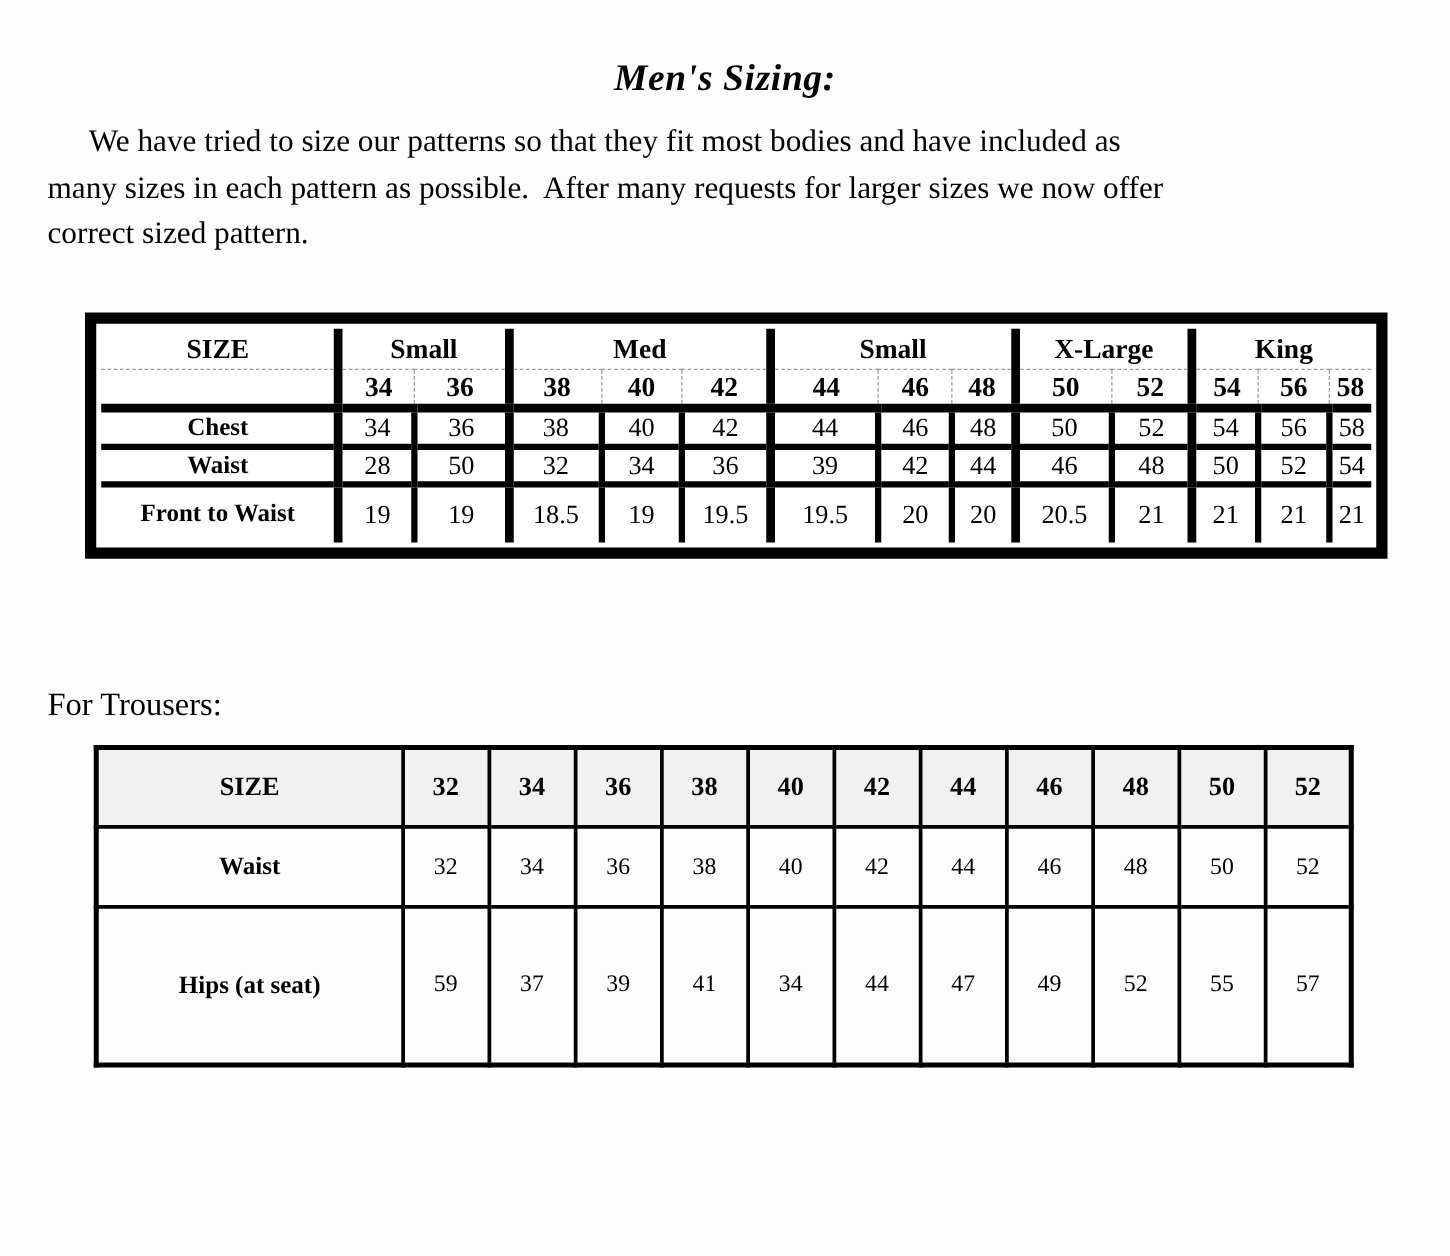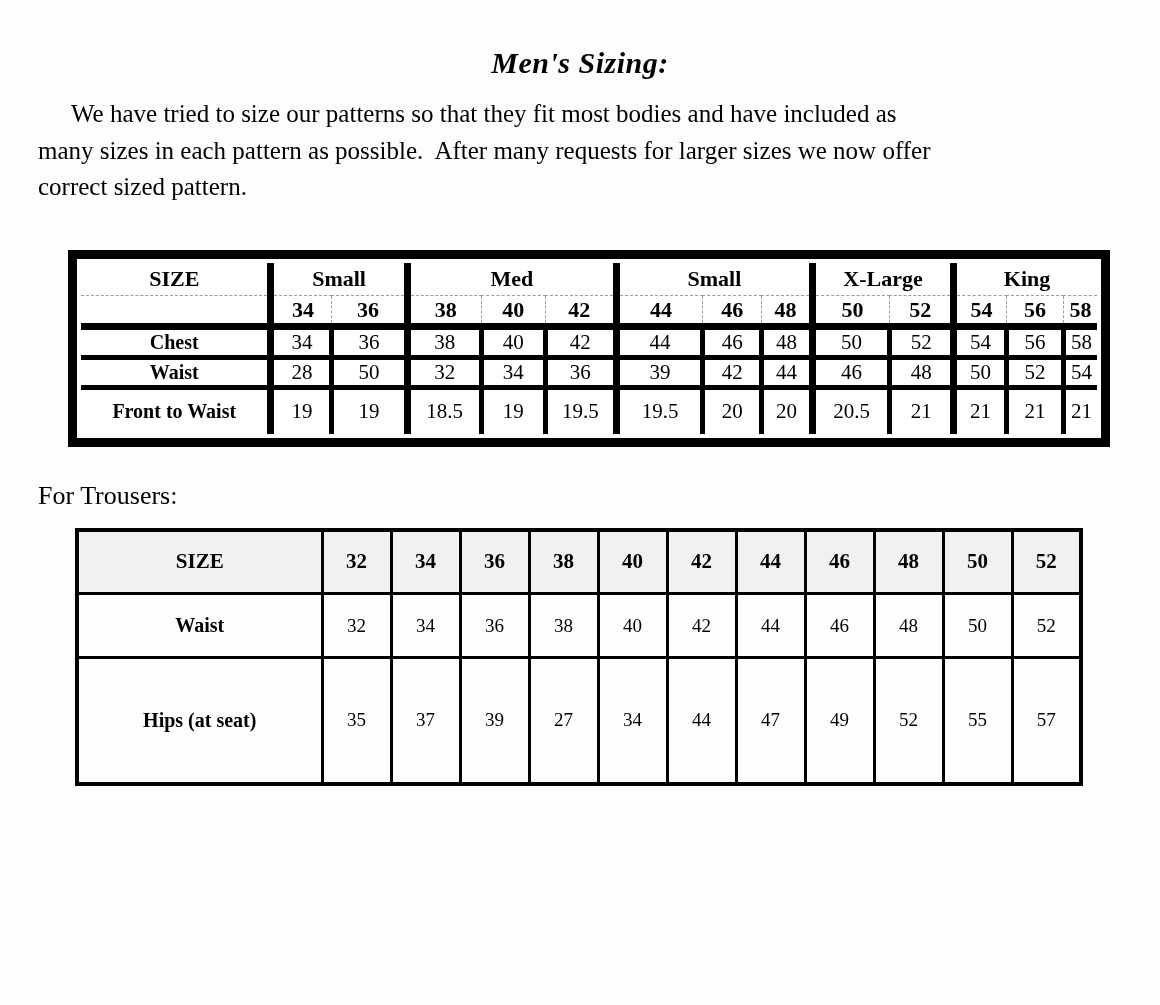--- a/index.html
+++ b/index.html
@@ -73,21 +73,21 @@
   .t1 tbody tr:last-child { height: 46px; }
   .t1 tbody th, .t1 tbody td { border-top: 5px solid var(--ink); }
   .t1 tbody th { font-weight: bold; font-size: 20px; }
   .t1 tbody td { font-size: 21px; }
   .t1 .gb { border-left: 7px solid var(--ink); text-align: center; }   
   .t1 .dl { border-left: 1px dashed var(--dash); } 
   .t1 .sl { border-left: 5px solid var(--ink); }   
 
   
   .trousers-heading {
-    margin: 34px 0 0 38px;
+    margin: 102px 0 0 38px;
     font-size: 26px;
   }
 
   
   .t2 {
     margin: 17px 0 0 75px;
     width: 1004px;
     border-collapse: collapse;
     border: 4px solid var(--ink);
     table-layout: fixed;
@@ -260,24 +260,24 @@
         <td>40</td>
         <td>42</td>
         <td>44</td>
         <td>46</td>
         <td>48</td>
         <td>50</td>
         <td>52</td>
       </tr>
       <tr class="hips-row">
         <th scope="row">Hips (at seat)</th>
-        <td>35</td>
+        <td>59</td>
         <td>37</td>
         <td>39</td>
-        <td>27</td>
+        <td>41</td>
         <td>34</td>
         <td>44</td>
         <td>47</td>
         <td>49</td>
         <td>52</td>
         <td>55</td>
         <td>57</td>
       </tr>
     </tbody>
 </table>

